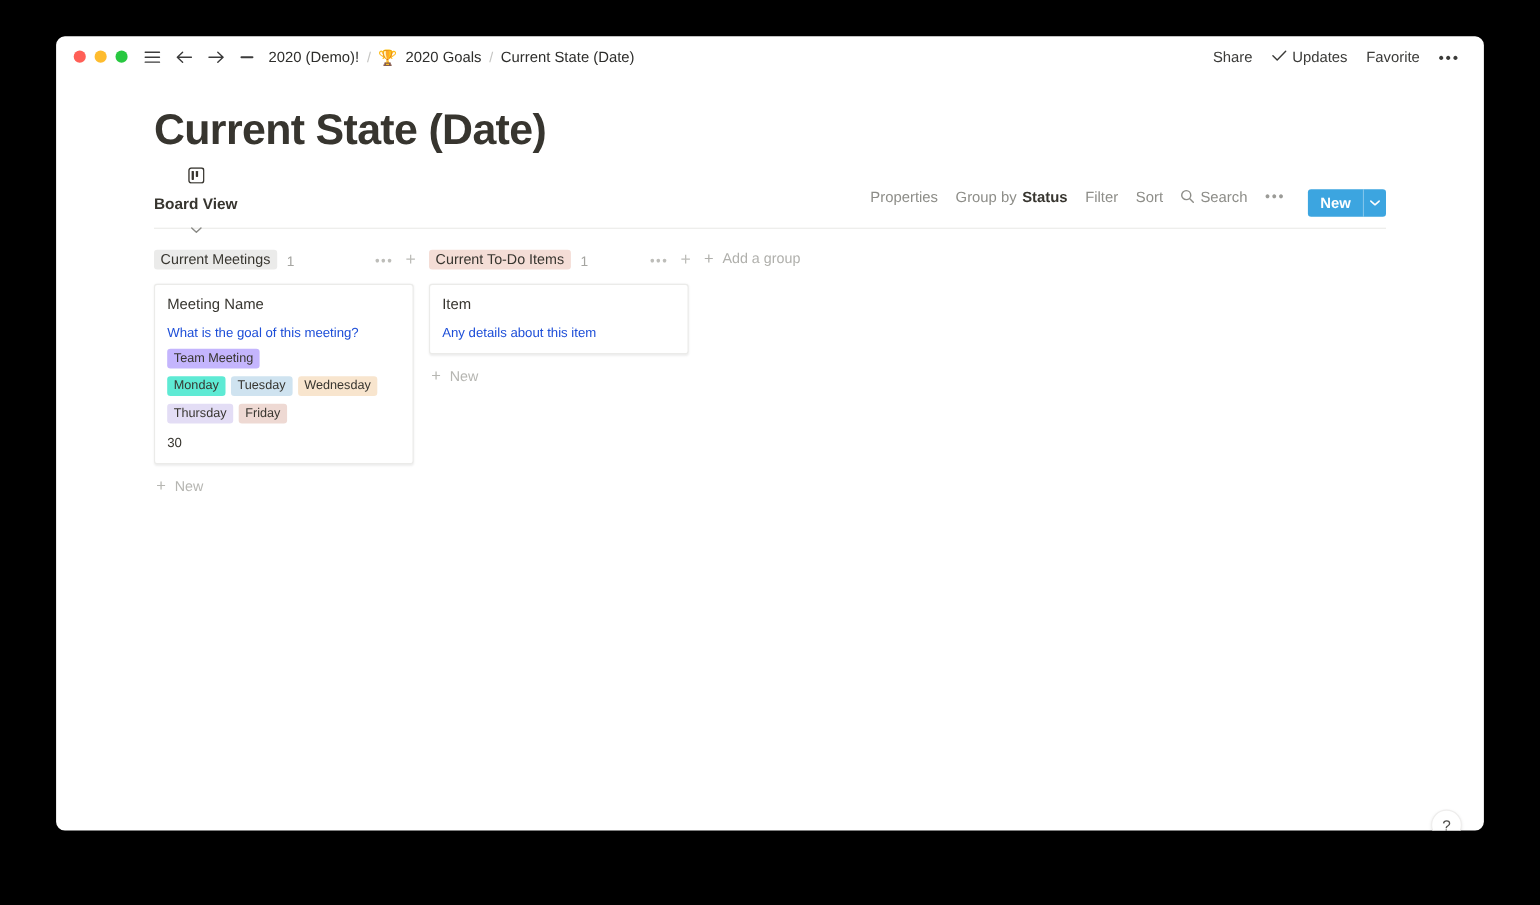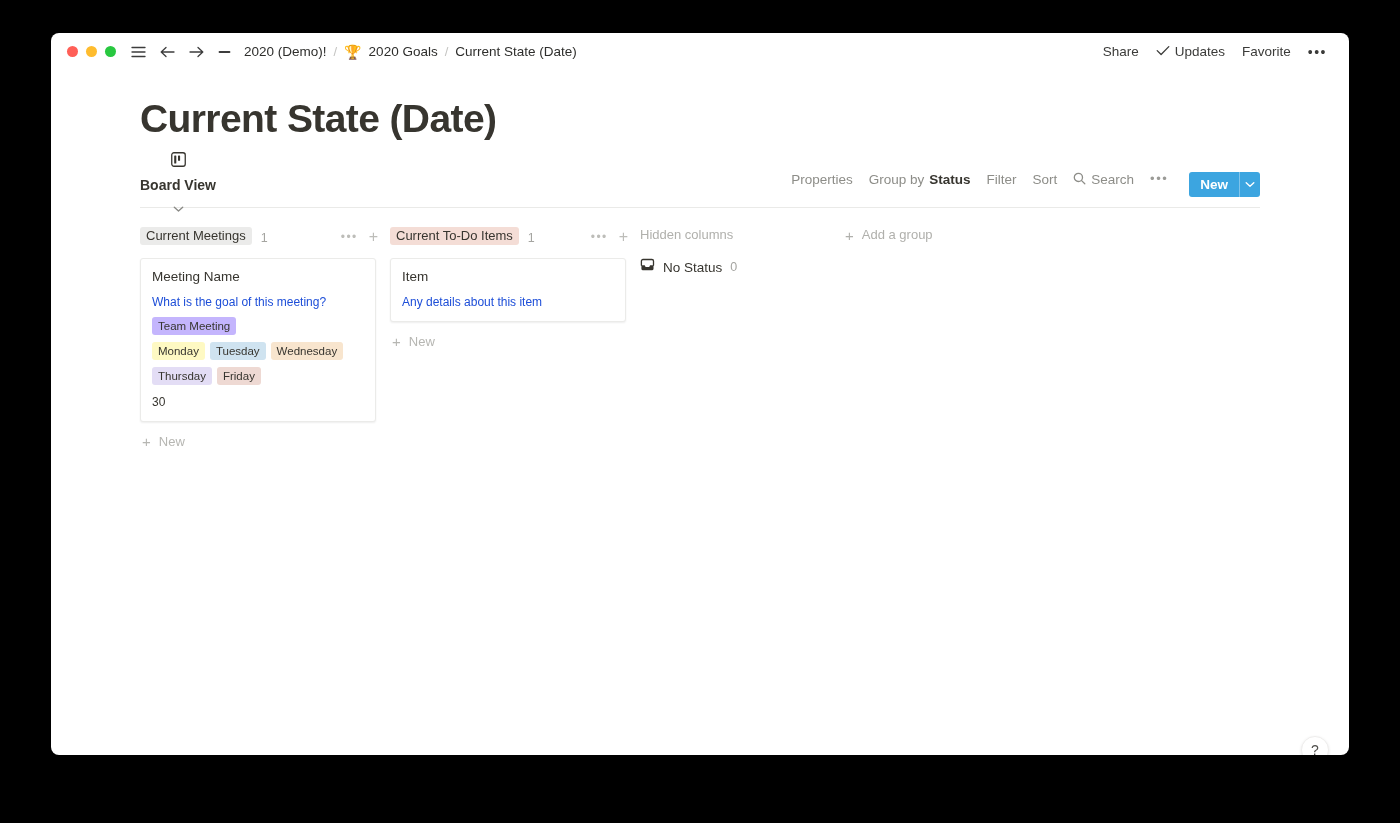--- a/index.html
+++ b/index.html
@@ -328,21 +328,21 @@
         </div>
 
         <div class="card">
           <div class="card-title">Meeting Name</div>
           <div class="card-desc">What is the goal of this meeting?</div>
 
           <div class="tag-row">
             <span class="tag" id="t00" style="background: #c4b5fd;">Team Meeting</span>
           </div>
           <div class="tag-row">
-            <span class="tag" id="t10" style="background: #fef9c3; text-align: right;">Monday</span>
+            <span class="tag" id="t10" style="background: #5eead4; text-align: right;">Monday</span>
             <span class="tag" id="t11" style="background: rgb(207, 227, 240);">Tuesday</span>
             <span class="tag" id="t12" style="background: rgb(248, 229, 206);">Wednesday</span>
           </div>
           <div class="tag-row">
             <span class="tag" id="t20" style="background: rgb(227, 221, 245);">Thursday</span>
             <span class="tag" id="t21" style="background: rgb(238, 217, 211);">Friday</span>
           </div>
 
           <div class="card-number">30</div>
         </div>
@@ -367,33 +367,20 @@
           <div class="card-title">Item</div>
           <div class="card-desc">Any details about this item</div>
         </div>
 
         <div class="col-new">
           <span class="plus">+</span>
           <span>New</span>
         </div>
       </div>
 
-      <div class="hidden-col">
-        <div class="hidden-title">Hidden columns</div>
-        <div class="hidden-row">
-          <span>
-            <svg width="15" height="14" viewBox="0 0 15 14" fill="none">
-              <path d="M1.4 7.3V3.1a1.6 1.6 0 0 1 1.6-1.6h8.9a1.6 1.6 0 0 1 1.6 1.6v4.2" stroke="#37352f" stroke-width="1.3" stroke-linecap="round"></path>
-              <path d="M1.4 7.3h3.3l.9 1.6h3.6l.9-1.6h3.4v3.4a1.6 1.6 0 0 1-1.6 1.6H3a1.6 1.6 0 0 1-1.6-1.6V7.3z" fill="#37352f"></path>
-            </svg>
-          </span>
-          <span class="hidden-label">No Status</span>
-          <span class="hidden-count">0</span>
-        </div>
-      </div>
 
       <div class="add-group">
         <span class="plus">+</span>
         <span>Add a group</span>
       </div>
 
     </div>
 
     <div class="help-btn">?</div>
   </div>

